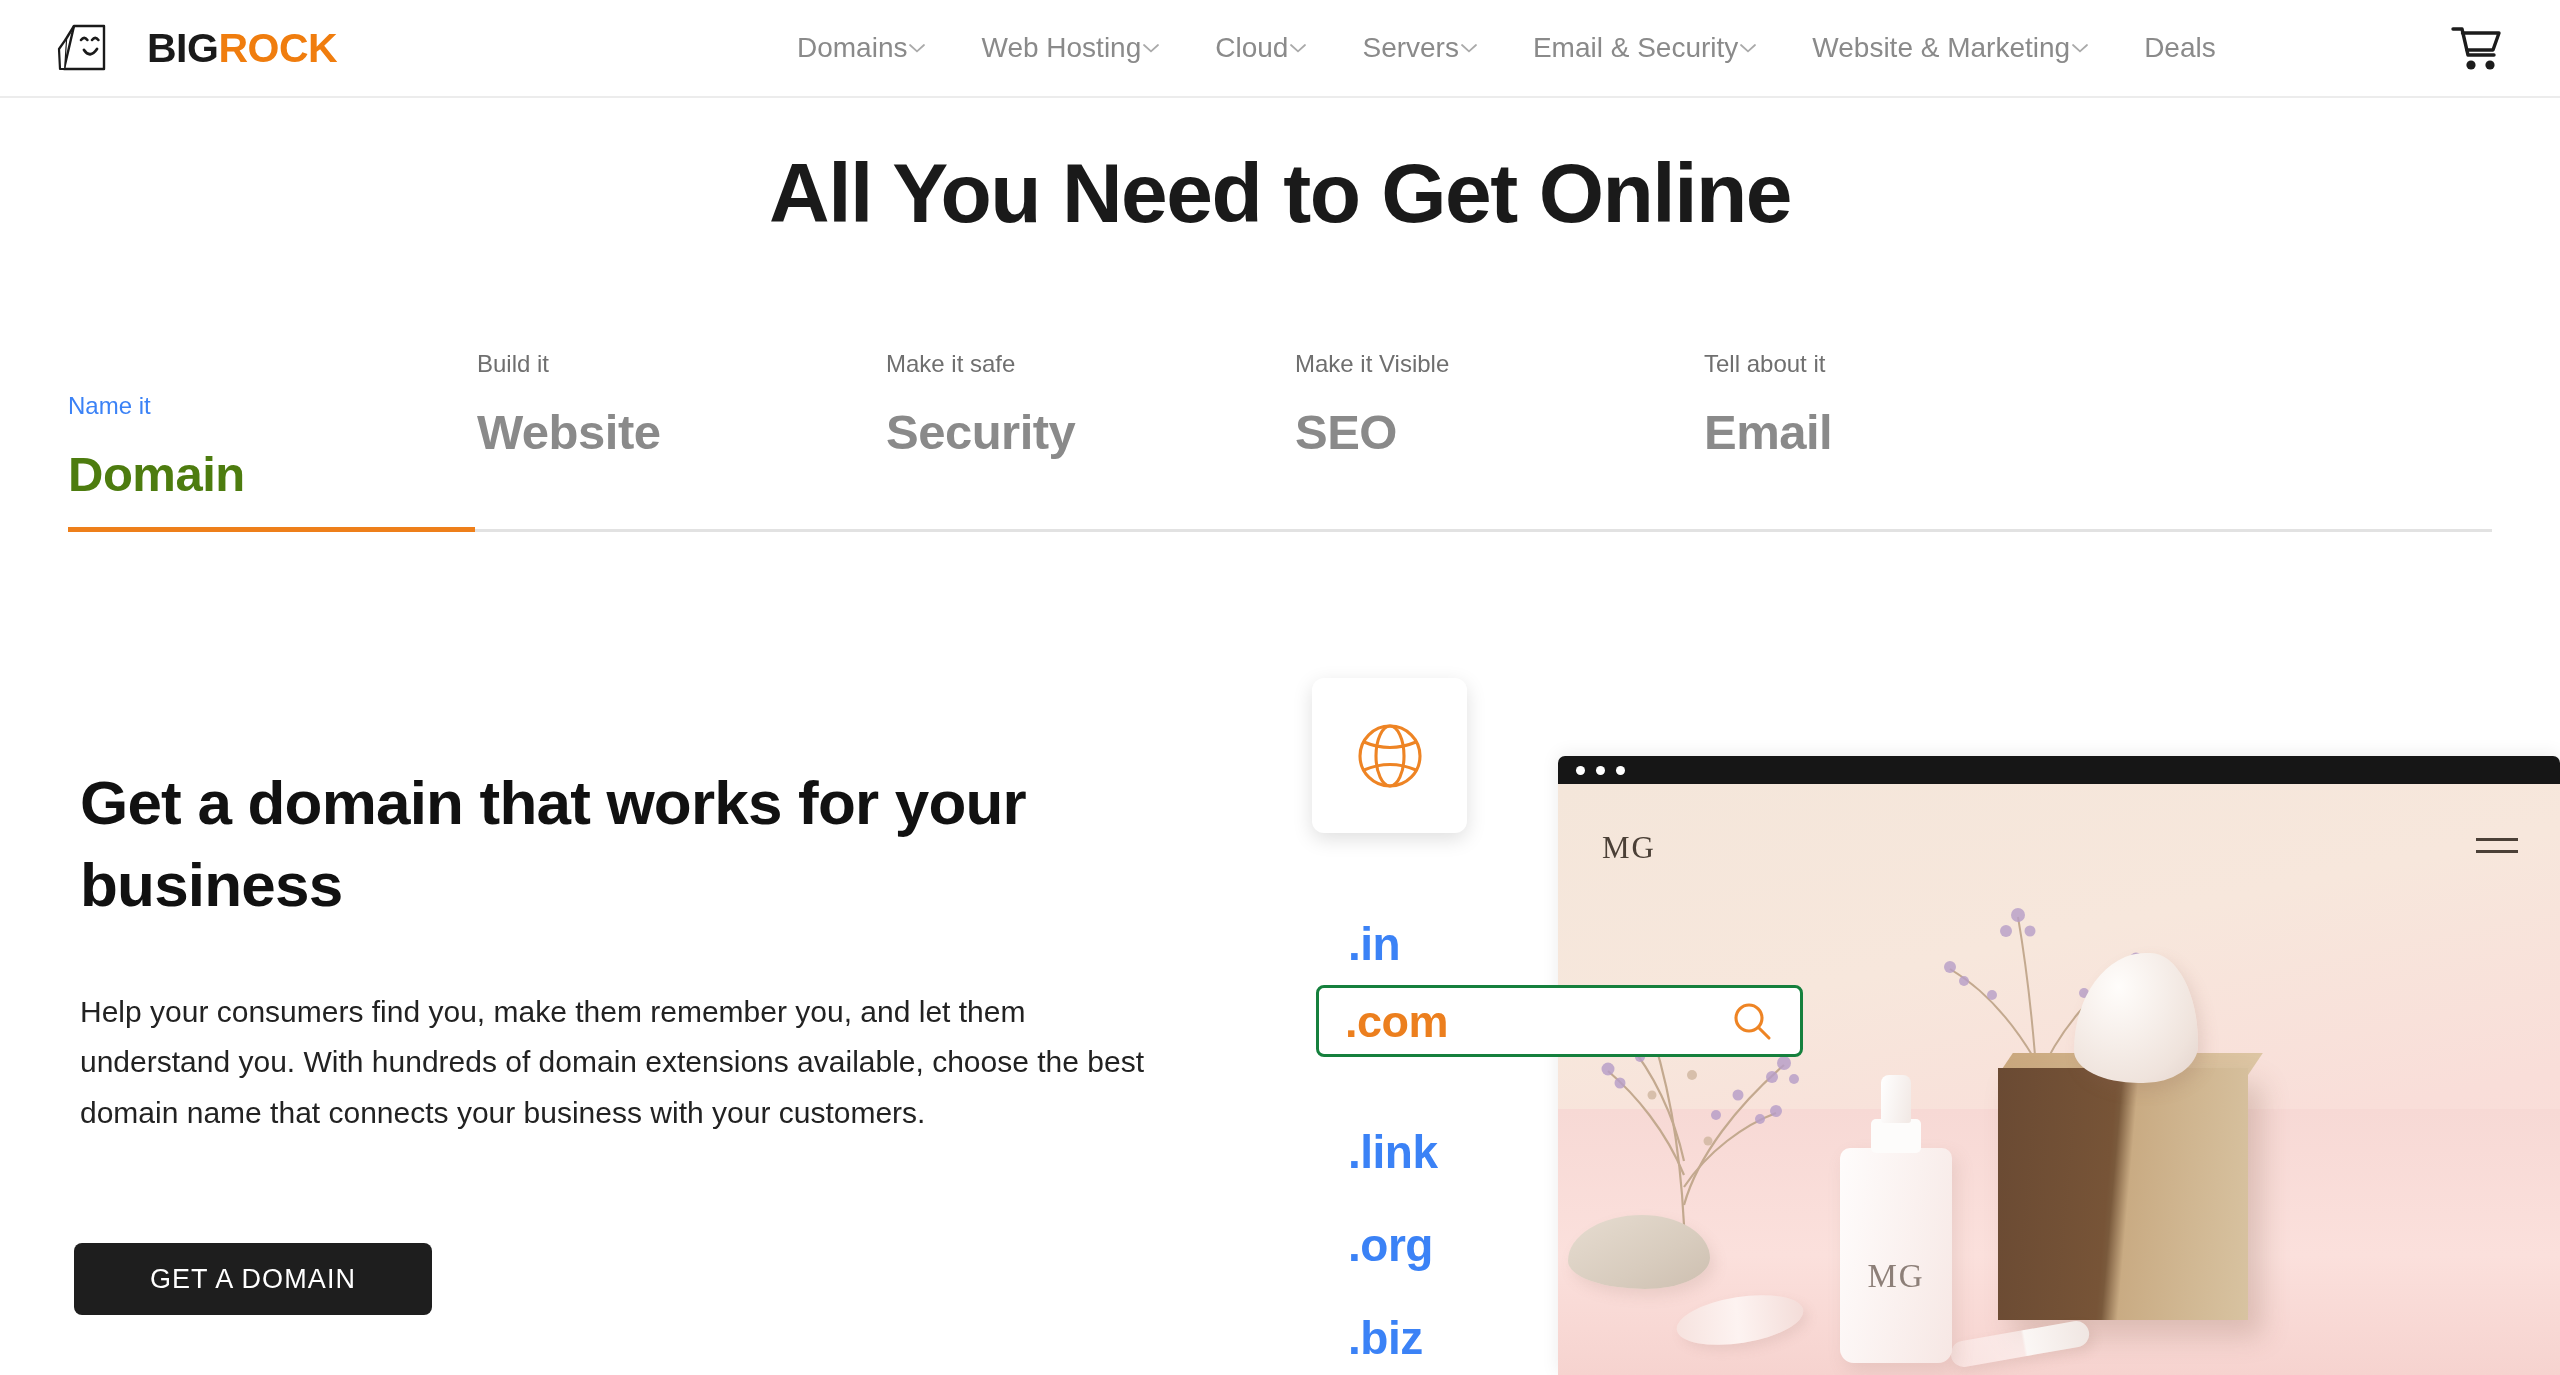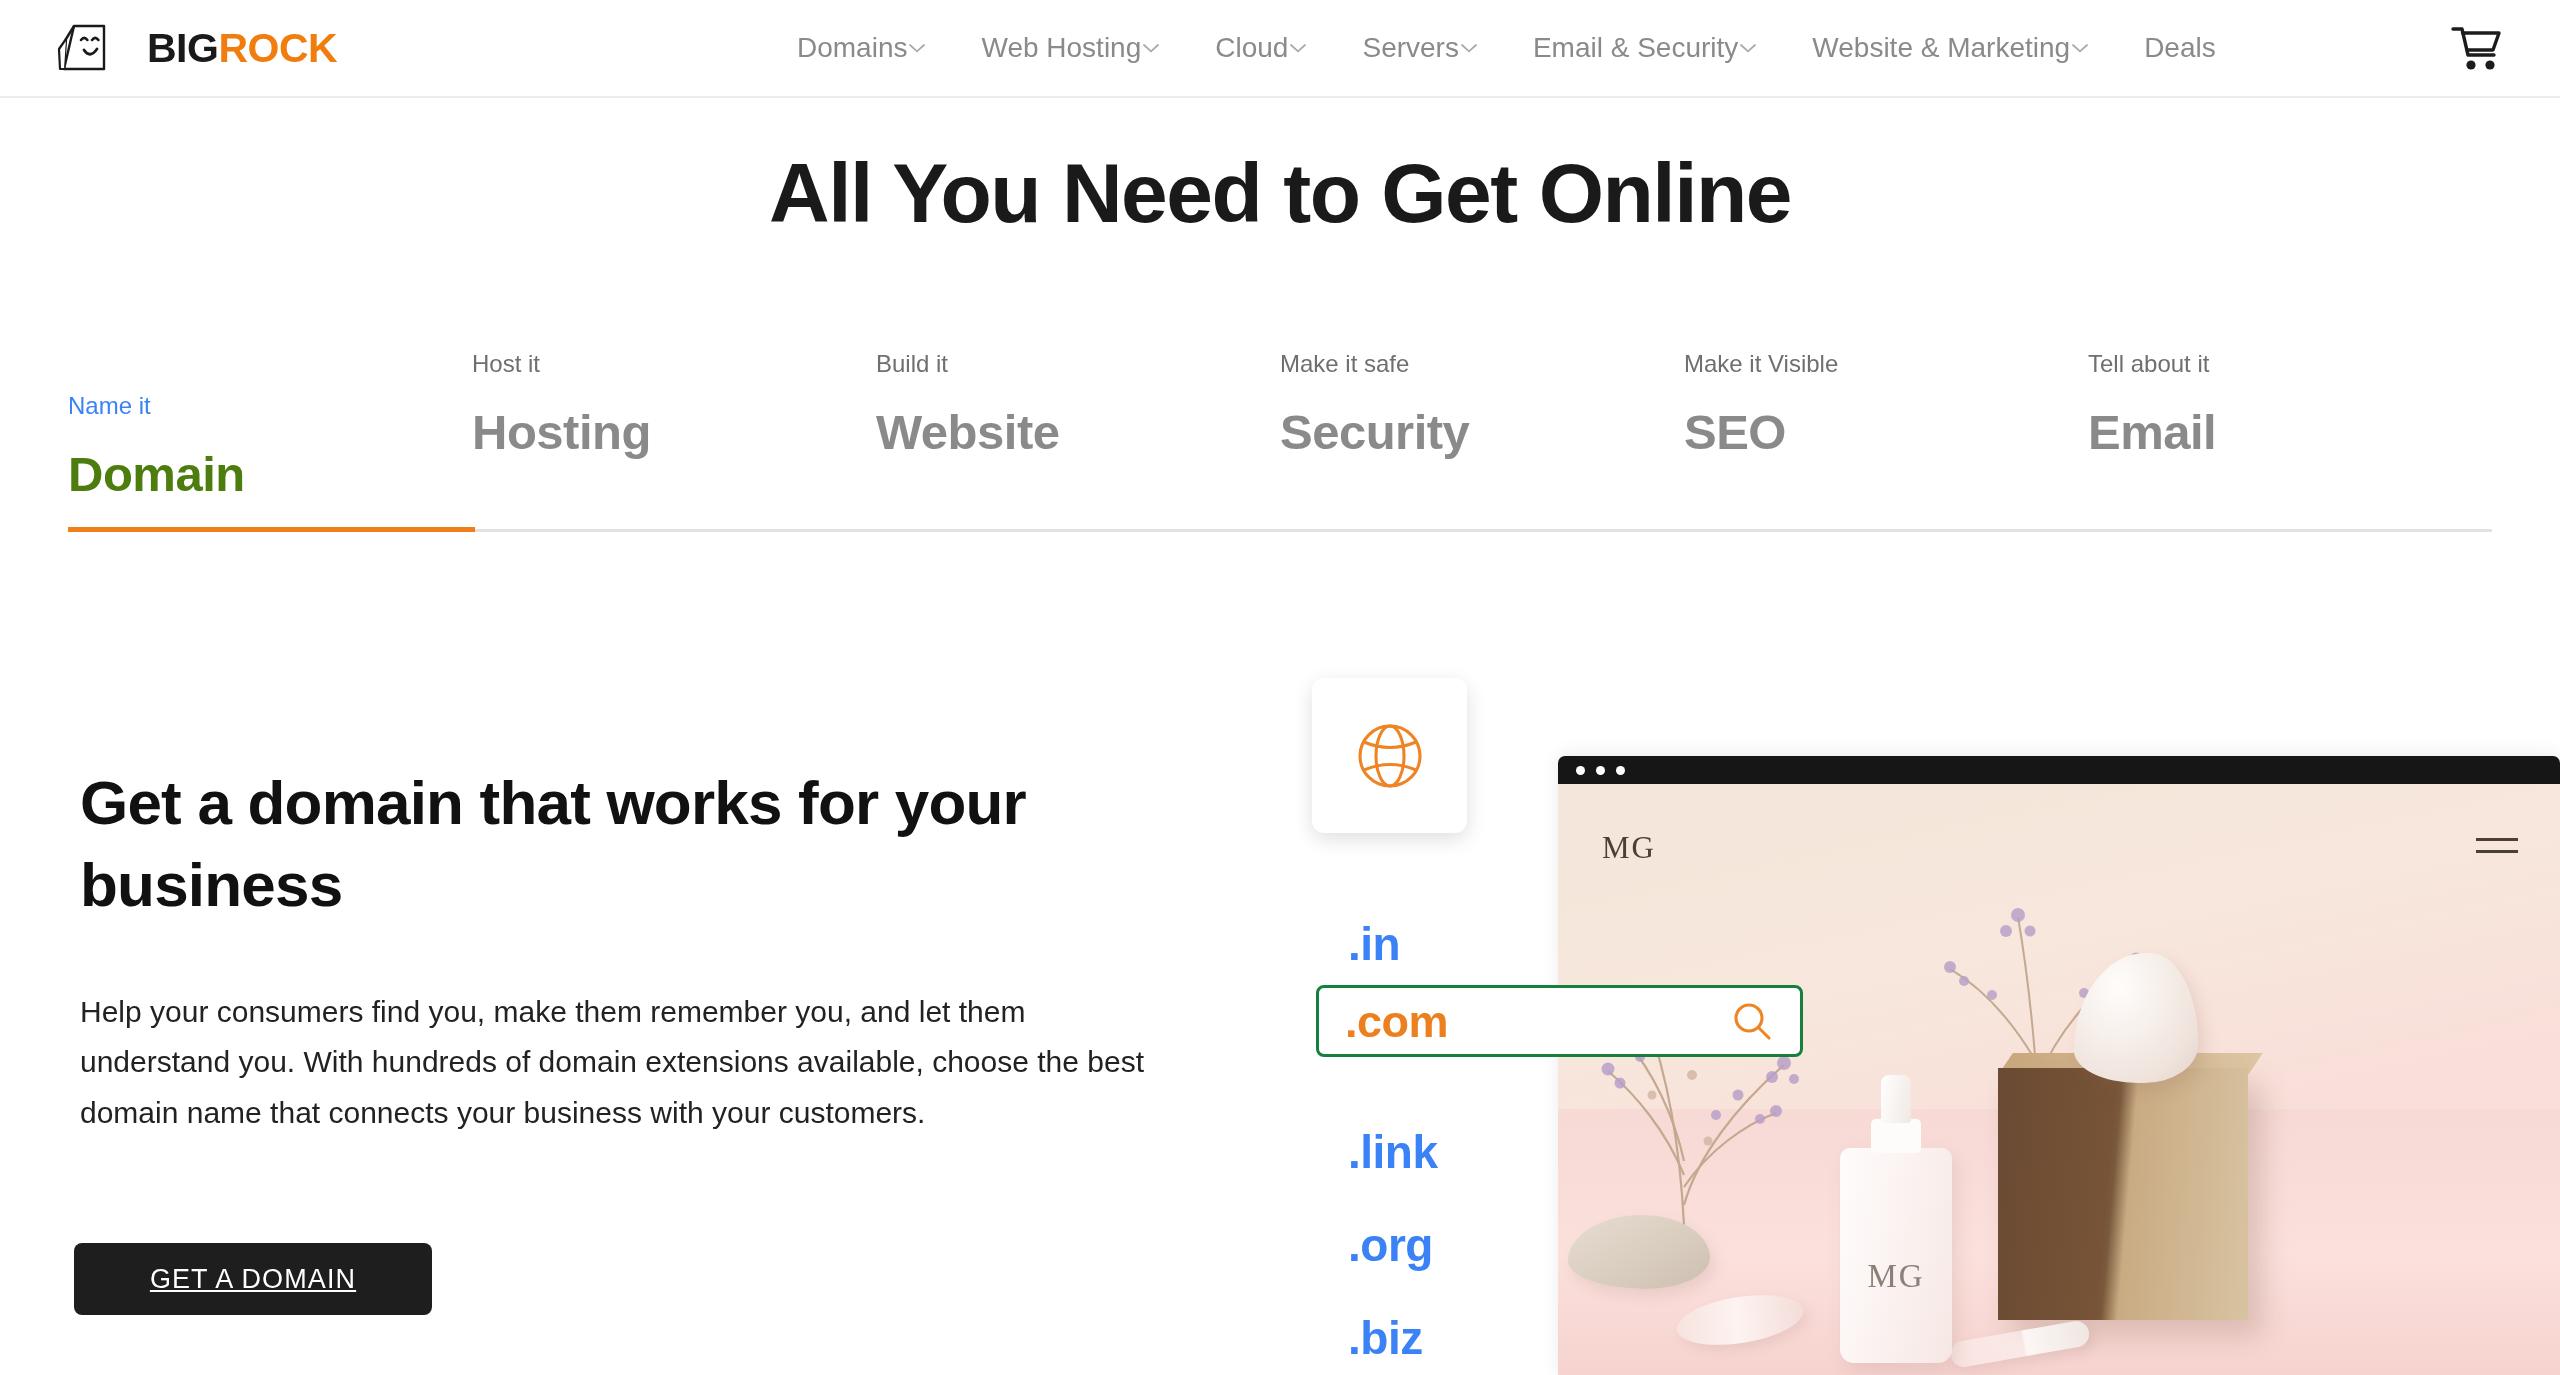--- a/index.html
+++ b/index.html
@@ -96,21 +96,21 @@
     font-size:30px; color:#222; line-height:1.68;
   }
   .cta-button {
     position:absolute; top:1243px; left:74px;
     width:358px; height:72px;
     background:#1e1e1e; color:#fff;
     border:none; border-radius:8px;
     font-family:"Liberation Sans", sans-serif;
     font-size:27px; letter-spacing:1.1px;
     cursor:pointer;
-    display:flex; align-items:center; justify-content:center;text-decoration:underline;
+    display:flex; align-items:center; justify-content:center;
   }
 
   
   .globe-card {
     position:absolute; top:678px; left:1312px;
     width:155px; height:155px;
     background:#fff; border-radius:12px;
     box-shadow:0 6px 20px rgba(0,0,0,0.13);
     display:flex; align-items:center; justify-content:center;
     z-index:6; cursor:pointer;
@@ -312,24 +312,20 @@
     </svg>
   </div>
 </div>
 
 <h1 class="page-title">All You Need to Get Online</h1>
 
 <div class="tabs">
   <div class="tab active">
     <div class="tab-kicker">Name it</div>
     <div class="tab-label">Domain</div>
-  </div>
-  <div class="tab">
-    <div class="tab-kicker">Host it</div>
-    <div class="tab-label">Hosting</div>
   </div>
   <div class="tab">
     <div class="tab-kicker">Build it</div>
     <div class="tab-label">Website</div>
   </div>
   <div class="tab">
     <div class="tab-kicker">Make it safe</div>
     <div class="tab-label">Security</div>
   </div>
   <div class="tab">

